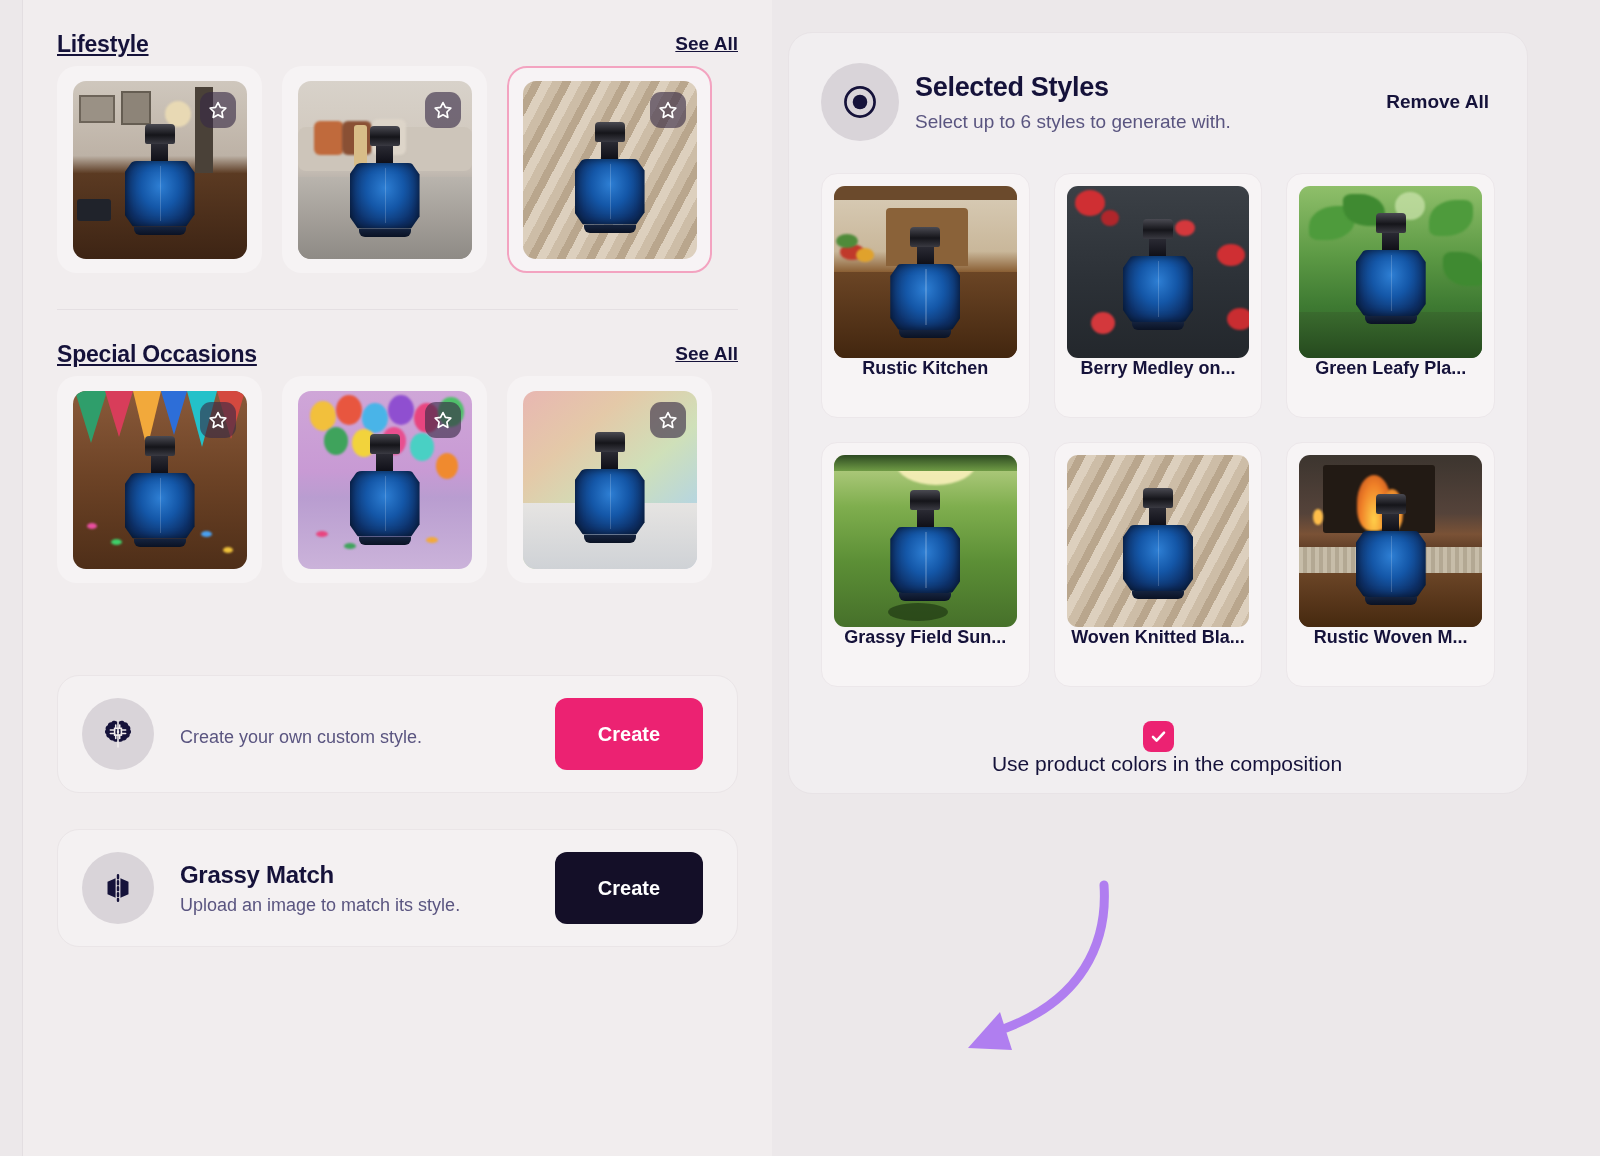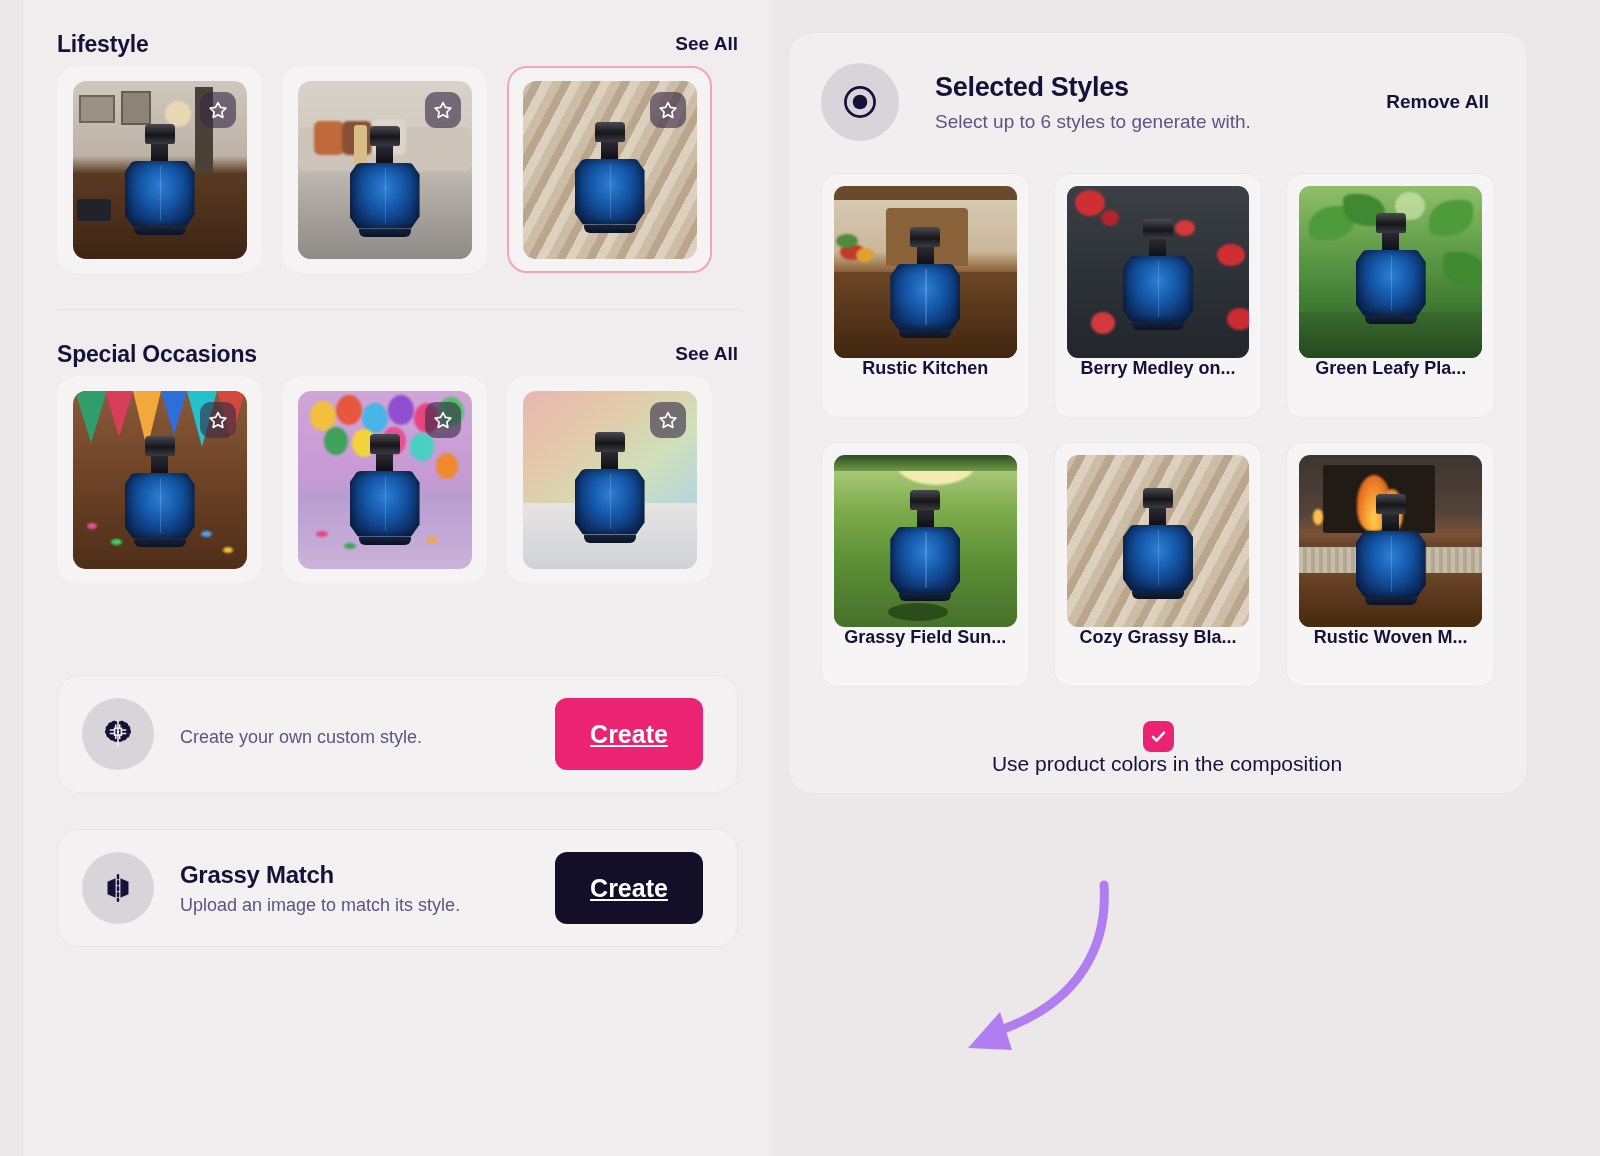--- a/index.html
+++ b/index.html
@@ -18,21 +18,21 @@
   
   .left-col{
     position:absolute; left:22px; top:0; width:750px; height:1156px;
     background:#f1edee;
     border-left:1px solid #e3dee1;
   }
 
   .section{ padding:0 34px; }
   .section-head{
     display:flex; align-items:center; justify-content:space-between;
-    height:66px; padding-top:22px;
+    height:66px; padding-top:22px;text-decoration:underline;
   }
   .section-title{ font-size:23px; font-weight:bold; letter-spacing:-.2px; color:#15123a;}
   .see-all{ font-size:19px; font-weight:bold; color:#15123a; cursor:pointer;}
 
   .thumb-row{ display:flex; gap:20px; padding-bottom:14px;}
   .thumb-card{
     width:205px; height:207px; border-radius:20px; background:#f6f3f4;
     border:2px solid transparent; display:flex; align-items:center; justify-content:center;
     cursor:pointer; position:relative;
   }
@@ -85,36 +85,36 @@
   }
   .opt-icon{
     width:72px; height:72px; border-radius:50%; background:#d9d4d9;
     display:flex; align-items:center; justify-content:center; flex:0 0 auto;
   }
   .opt-text{ margin-left:26px; flex:1 1 auto;}
   .opt-title{ font-size:24px; font-weight:bold; letter-spacing:-.3px; color:#15123a;}
   .opt-sub{ font-size:18px; color:#5a5580; margin-top:6px;}
   .btn{
     border:none; cursor:pointer; font-family:inherit; font-weight:bold;
-    color:#fff; border-radius:12px; font-size:25px;text-decoration:underline;
+    color:#fff; border-radius:12px; font-size:20px;
   }
   .btn-pink{ background:#ec2272; width:148px; height:72px;}
   .btn-dark{ background:#140f28; width:148px; height:72px;}
 
   
   .right-panel{
     position:absolute; left:788px; top:32px; width:740px; height:762px;
     background:#f1eef0; border:1px solid #e8e3e6; border-radius:24px; padding:30px 32px;
   }
   .rp-head{ display:flex; align-items:center; }
   .rp-icon{
     width:78px; height:78px; border-radius:50%; background:#d9d4d9;
     display:flex; align-items:center; justify-content:center; flex:0 0 auto;
   }
-  .rp-text{ margin-left:36px; flex:1 1 auto;}
+  .rp-text{ margin-left:16px; flex:1 1 auto;}
   .rp-title{ font-size:27px; font-weight:bold; letter-spacing:-.3px;}
   .rp-sub{ font-size:19px; color:#5a5580; margin-top:8px;}
   .remove-all{ font-size:19px; font-weight:bold; color:#15123a; cursor:pointer; margin-right:6px;}
 
   .style-grid{ display:grid; grid-template-columns:repeat(3,1fr); gap:24px; margin-top:32px;}
   .style-card{
     background:#f7f4f5; border:1px solid #ece7ea; border-radius:16px;
     padding:12px 12px 0 12px; height:245px; cursor:pointer;
   }
   .style-img{ width:100%; height:172px; border-radius:11px; position:relative; overflow:hidden;}
@@ -422,21 +422,21 @@
 
       <div class="style-card">
         <div class="style-img sc-knit">
           <div class="bottle" style="bottom:28px;">
               <div class="b-cap"></div>
               <div class="b-neck"></div>
               <div class="b-body"></div>
               <div class="b-base"></div>
             </div>
         </div>
-        <div class="style-label">Cozy Grassy Bla...</div>
+        <div class="style-label">Woven Knitted Bla...</div>
       </div>
 
       <div class="style-card">
         <div class="style-img sc-fire">
           <div class="streak" style="left:24px;top:10px;width:112px;height:68px;background:#221a14;border-radius:3px;"></div>
           <div class="blob" style="left:58px;top:20px;width:34px;height:56px;background:radial-gradient(ellipse at 50% 80%,#ffd04a,#f08128 55%,#b8441a 100%);border-radius:50% 50% 40% 40%;"></div>
           <div class="blob" style="left:82px;top:34px;width:22px;height:42px;background:radial-gradient(ellipse at 50% 80%,#ffe07a,#f0932e 60%,#c2521c 100%);border-radius:50% 50% 40% 40%;"></div>
           <div class="blob" style="left:14px;top:54px;width:10px;height:16px;background:#ffbe4a;"></div>
           <div class="streak" style="left:0;top:92px;width:100%;height:26px;background:repeating-linear-gradient(90deg,#c7bda9 0 4px,#b3a893 4px 8px);"></div>
           <div class="streak" style="left:0;top:118px;width:100%;height:54px;background:linear-gradient(180deg,#6b4527,#46290f);"></div>

